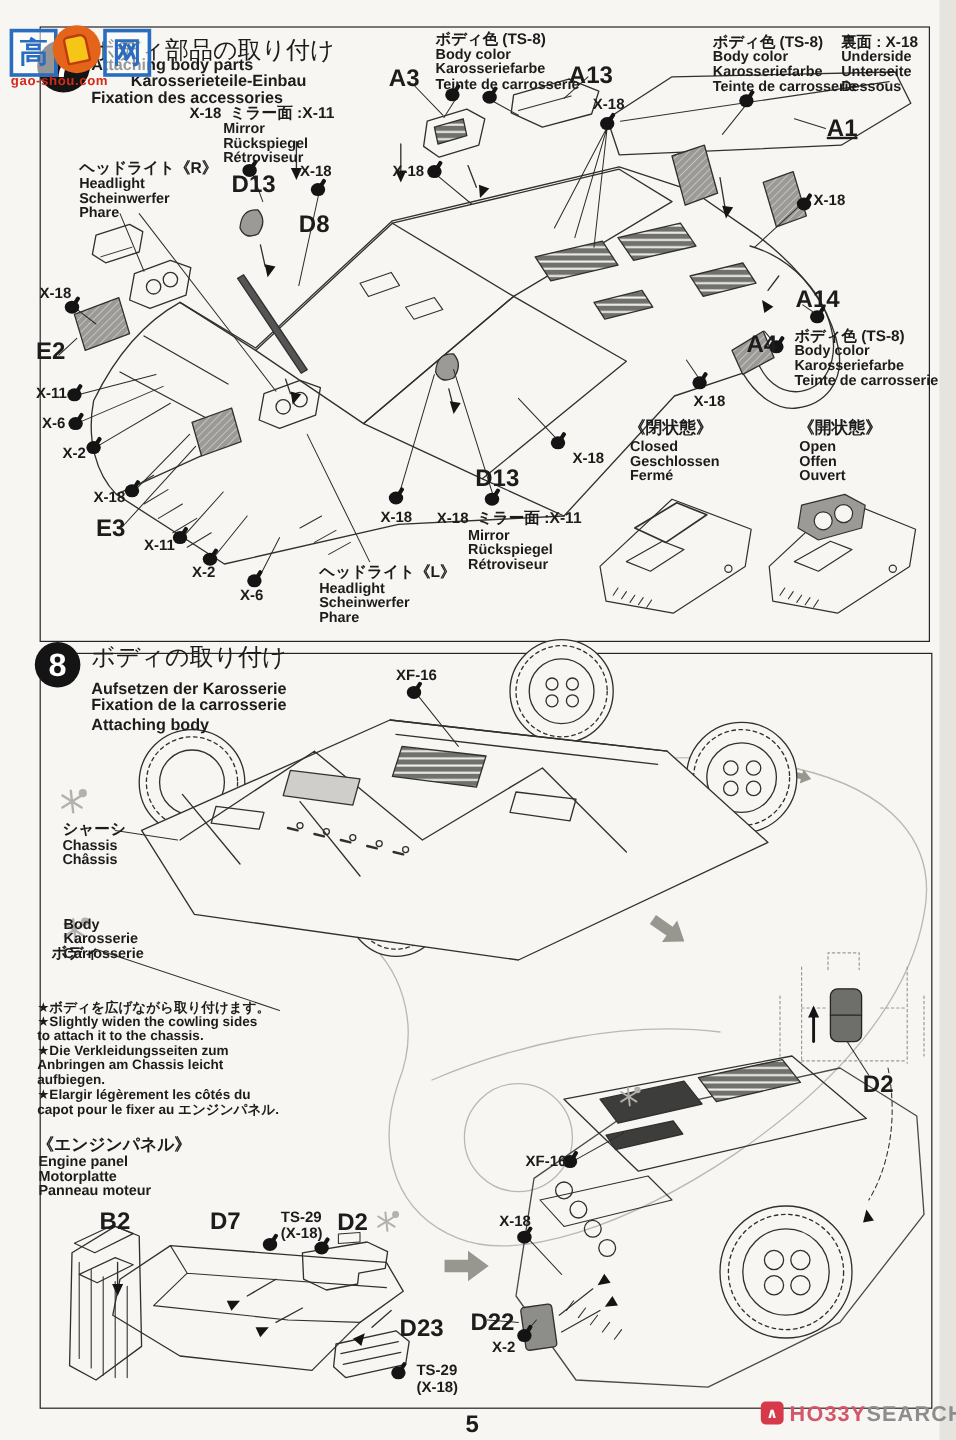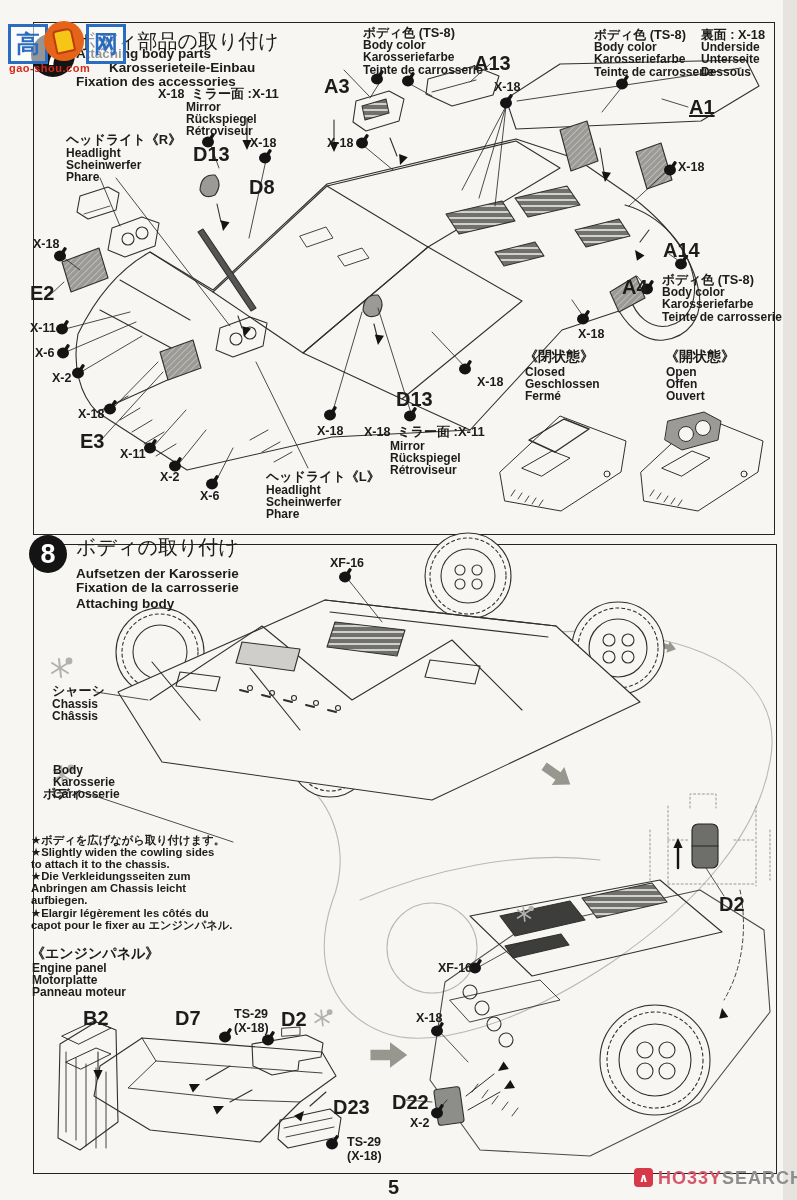--- a/index.html
+++ b/index.html
@@ -373,21 +373,21 @@
       <div>Teinte de carrosserie</div>
   </div>
 
   <div class="abs blk" style="left:701px;top:29px;">
     <div class="ja">裏面 : X-18</div>
       <div>Underside</div>
     <div>Unterseite</div>
       <div>Dessous</div>
   </div>
 
-  <div class="abs part" style="left:324px;top:55px;margin-top:20px;">A3</div>
+  <div class="abs part" style="left:324px;top:55px;">A3</div>
   <div class="abs part" style="left:474px;top:52px;">A13</div>
   <div class="abs part" style="left:689px;top:96px;text-decoration:underline;">A1</div>
   <div class="abs pl" style="left:494px;top:80px;">X-18</div>
   <div class="abs pl" style="left:678px;top:160px;">X-18</div>
   <div class="abs pl" style="left:327px;top:136px;">X-18</div>
 
   <div class="abs part" style="left:193px;top:143px;">D13</div>
   <div class="abs pl" style="left:250px;top:136px;">X-18</div>
   <div class="abs part" style="left:249px;top:176px;">D8</div>
 

